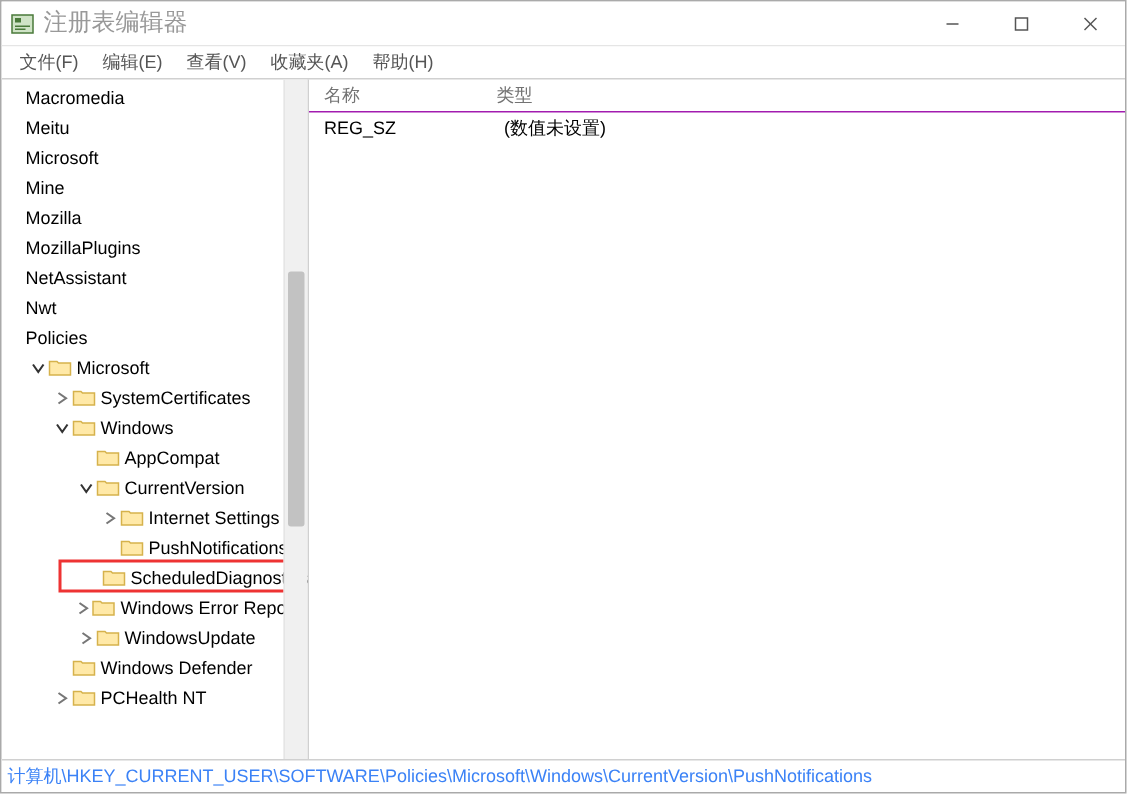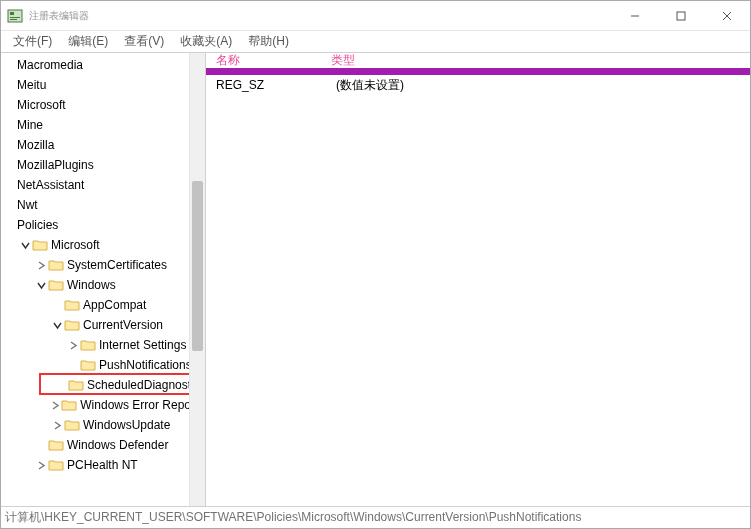--- a/index.html
+++ b/index.html
@@ -1,19 +1,19 @@
 <!DOCTYPE html>
 <html><head>
 <meta charset="utf-8">
 <style>
   * { box-sizing: border-box; margin: 0; padding: 0; font-family: "Microsoft YaHei", "Segoe UI", Tahoma, sans-serif; font-size: 12px; }
   body { width: 751px; height: 529px; background: #fff; overflow: hidden; display: flex; flex-direction: column; border: 1px solid #aaa; }
   .titlebar { height: 30px; background: #fff; display: flex; align-items: center; padding: 0 0 0 6px; border-bottom: 1px solid #e5e5e5; }
   .titlebar .app-icon { width: 16px; height: 16px; margin-right: 6px; }
-  .titlebar .title { flex: 1; color: #999; font-size: 10px; }
+  .titlebar .title { flex: 1; color: #999; font-size: 16px; }
   .winbtns { display: flex; height: 100%; }
   .winbtn { width: 46px; display: flex; align-items: center; justify-content: center; color: #888; cursor: pointer; }
   .winbtn svg { width: 10px; height: 10px; }
   .menubar { height: 22px; display: flex; align-items: center; padding: 0 4px; border-bottom: 1px solid #d0d0d0; background: #fff; color: #555; }
   .menuitem { padding: 2px 8px; cursor: pointer; }
   .content { flex: 1; display: flex; min-height: 0; }
   .tree-pane { width: 205px; border-right: 1px solid #d0d0d0; overflow: hidden; position: relative; display:flex; flex-direction:row; }
   .tree-scroll { flex:1; overflow:hidden; position:relative; }
   .tree { position:relative; padding-top:2px; }
   .tree-row { display: flex; align-items: center; height: 20px; white-space: nowrap; cursor: default; padding-right:4px; }
@@ -26,31 +26,31 @@
   .ind2 { padding-left: 18px; }
   .ind3 { padding-left: 34px; }
   .ind4 { padding-left: 50px; }
   .ind5 { padding-left: 66px; }
   .highlight-box { position:absolute; border: 2px solid #e33; pointer-events:none; }
   .vscroll { position:absolute; right:0; top:0; bottom:0; width:16px; background:#f0f0f0; border-left:1px solid #e5e5e5; }
   .vscroll .thumb { position:absolute; left:2px; right:2px; background:#c2c2c2; border-radius:2px; }
   .hscroll { height:16px; background:#f0f0f0; border-top:1px solid #e5e5e5; position:relative; }
   .hscroll .thumb { position:absolute; top:2px; bottom:2px; background:#c2c2c2; border-radius:2px; }
   .list-pane { flex: 1; display:flex; flex-direction:column; }
-  .list-header { display:flex; height:22px; border-bottom:7px solid #a21caf; align-items:center; color:#ec4899; }
+  .list-header { display:flex; height:22px; border-bottom:1px solid #a21caf; align-items:center; color:#737373; }
   .list-header .col { padding-left:10px; }
   .col-name { width:115px; }
   .col-type { width:120px; }
   .col-data { flex:1; }
   .list-body { flex:1; }
   .list-row { display:flex; height:20px; align-items:center; }
   .list-row .col { padding-left:10px; }
   .val-icon { width:16px; height:16px; margin-right:4px; display:inline-flex; align-items:center; justify-content:center; }
   .val-icon svg { width:16px; height:16px; }
-  .statusbar { height:22px; border-top:1px solid #d0d0d0; display:flex; align-items:center; padding:0 4px; font-size:12px; color:#737373; background:#fff; }
+  .statusbar { height:22px; border-top:1px solid #d0d0d0; display:flex; align-items:center; padding:0 4px; font-size:12px; color:#3b82f6; background:#fff; }
 </style>
 </head>
 <body>
 
 <div class="titlebar">
   <span class="app-icon">
     <svg viewBox="0 0 16 16">
         <rect x="1" y="2" width="14" height="12" fill="#cfe3c6" stroke="#4a7a3a"></rect>
         <rect x="3" y="4" width="4" height="3" fill="#4a7a3a"></rect>
         <rect x="3" y="9" width="10" height="1" fill="#4a7a3a"></rect>

